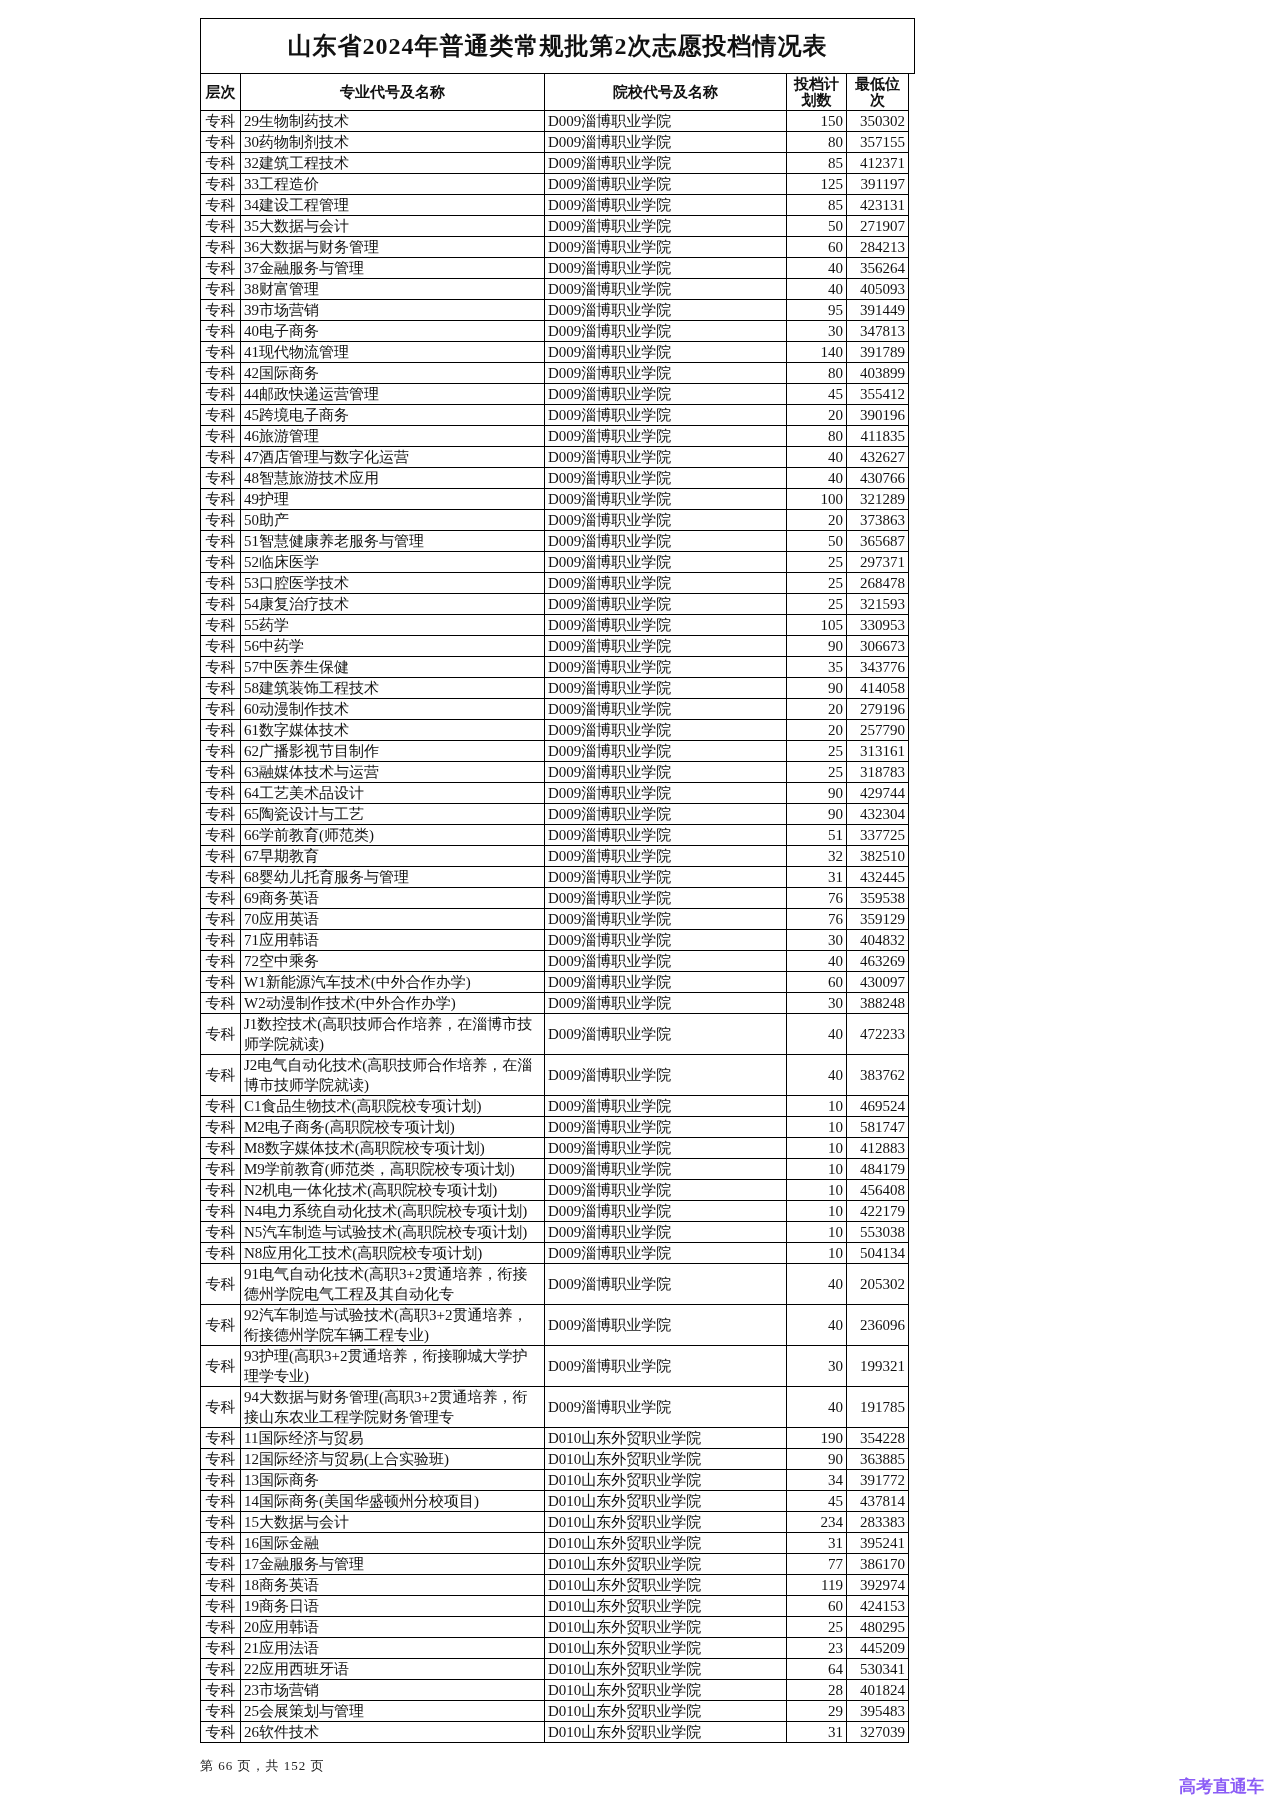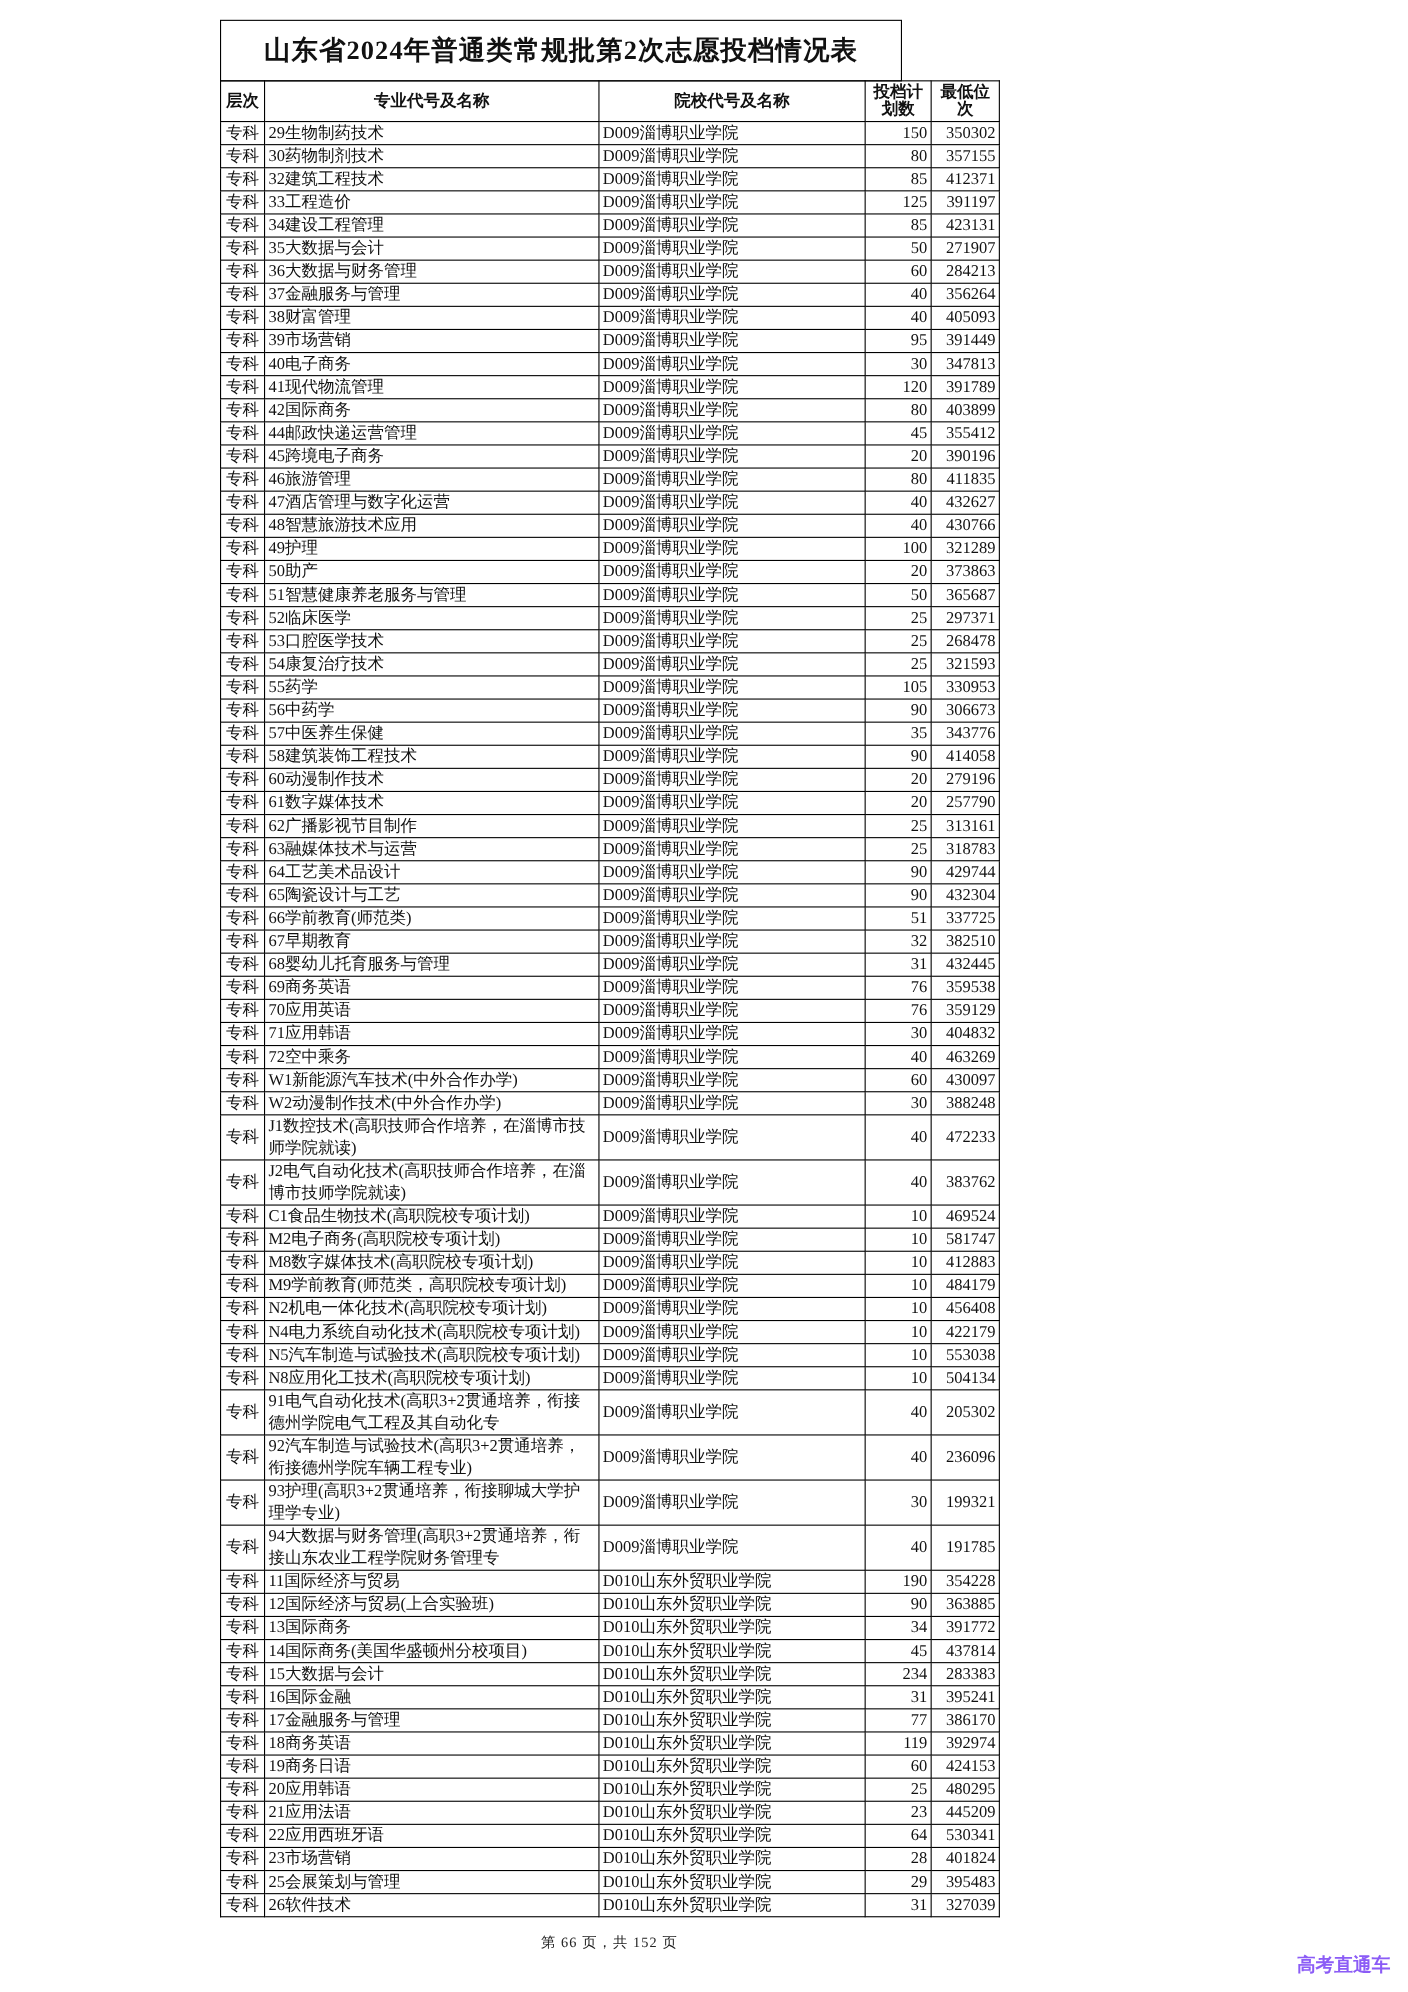--- a/index.html
+++ b/index.html
@@ -13,21 +13,21 @@
     height: 1811px;
     background: #ffffff;
     font-family: "Liberation Serif", "DejaVu Serif", serif;
     color: #111111;
     overflow: hidden;
   }
   .title-box {
     position: absolute;
     left: 200px;
     top: 18px;
-    width: 620px;
+    width: 715px;
     height: 56px;
     border: 1px solid #000000;
     display: flex;
     align-items: center;
     justify-content: center;
     box-sizing: border-box;
   }
   .title {
     font-size: 24px;
     font-weight: bold;
@@ -63,21 +63,20 @@
     padding: 0 3px;
   }
   .filing-table td.c { text-align: center; padding: 0 1px; }
   .filing-table td.l { text-align: left; }
   .filing-table td.r { text-align: right; }
   .footer {
     position: absolute;
     left: 200px;
     top: 1757px;
     width: 708px;
-    text-align: center;
     font-size: 13px;
     color: #222222;
     letter-spacing: 1px;
   }
   .watermark {
     position: absolute;
     right: 16px;
     top: 1775px;
     font-size: 17px;
     font-weight: bold;
@@ -187,21 +186,21 @@
           <td class="c">专科</td>
           <td class="l">40电子商务</td>
           <td class="l">D009淄博职业学院</td>
           <td class="r">30</td>
           <td class="r">347813</td>
         </tr>
         <tr>
           <td class="c">专科</td>
           <td class="l">41现代物流管理</td>
           <td class="l">D009淄博职业学院</td>
-          <td class="r">120</td>
+          <td class="r">140</td>
           <td class="r">391789</td>
         </tr>
         <tr>
           <td class="c">专科</td>
           <td class="l">42国际商务</td>
           <td class="l">D009淄博职业学院</td>
           <td class="r">80</td>
           <td class="r">403899</td>
         </tr>
         <tr>

